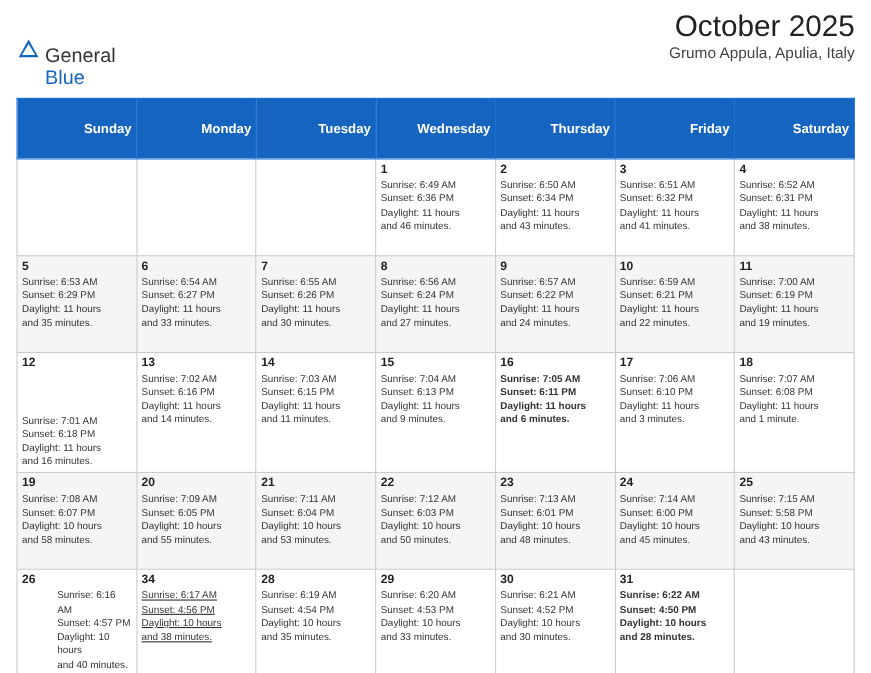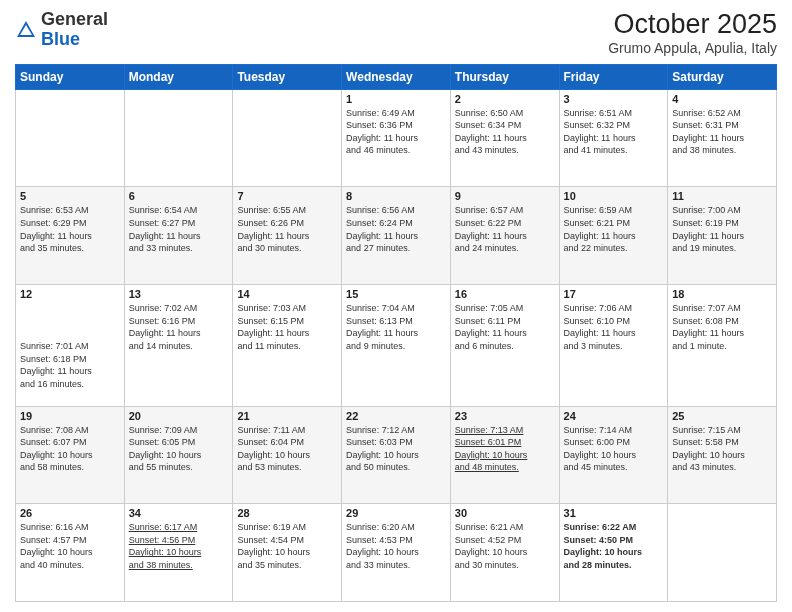--- a/index.html
+++ b/index.html
@@ -23,22 +23,23 @@
       align-items: flex-start;
       margin-bottom: 8px;
     }
     .logo {
       display: flex;
       align-items: center;
       gap: 4px;
     }
     .logo-text {
       font-size: 18px;
-      font-weight: bold;
+      font-weight: normal;
       line-height: 1.1;
+      margin-top: 31px;
     }
     .logo-general { color: #333; }
     .logo-blue { color: #1565c0; }
     .logo-icon {
       width: 22px;
       height: 22px;
     }
     .title-block {
       text-align: right;
     }
@@ -57,22 +58,22 @@
       border: 1px solid #ccc;
       border-collapse: collapse;
       width: 100%;
       table-layout: fixed;
     }
     .calendar thead tr th {
       background: #1565c0;
       color: #fff;
       font-size: 12px;
       font-weight: bold;
-      padding: 5px 4px;
-      text-align: left;
+      padding: 20px 4px;
+      text-align: right;
       border: 1px solid #1a6fd4;
     }
     .calendar tbody tr td {
       border: 1px solid #ccc;
       vertical-align: top;
       padding: 3px 4px;
       font-size: 9.5px;
       color: #333;
       height: 88px;
     }
@@ -240,21 +241,21 @@
           </td>
           <td>
             <span class="day-number">15</span>
             <div class="day-info" style="white-space: pre-line;">Sunrise: 7:04 AM
 Sunset: 6:13 PM
 Daylight: 11 hours
 and 9 minutes.</div>
           </td>
           <td>
             <span class="day-number">16</span>
-            <div class="day-info" style="white-space: pre-line;">Sunrise: 7:05 AM
+            <div class="day-info" style="white-space: pre-line; font-weight: bold;">Sunrise: 7:05 AM
 Sunset: 6:11 PM
 Daylight: 11 hours
 and 6 minutes.</div>
           </td>
           <td>
             <span class="day-number">17</span>
             <div class="day-info" style="white-space: pre-line;">Sunrise: 7:06 AM
 Sunset: 6:10 PM
 Daylight: 11 hours
 and 3 minutes.</div>
@@ -291,21 +292,21 @@
           </td>
           <td>
             <span class="day-number">22</span>
             <div class="day-info" style="white-space: pre-line;">Sunrise: 7:12 AM
 Sunset: 6:03 PM
 Daylight: 10 hours
 and 50 minutes.</div>
           </td>
           <td>
             <span class="day-number">23</span>
-            <div class="day-info" style="white-space: pre-line; text-decoration: underline;">Sunrise: 7:13 AM
+            <div class="day-info" style="white-space: pre-line;">Sunrise: 7:13 AM
 Sunset: 6:01 PM
 Daylight: 10 hours
 and 48 minutes.</div>
           </td>
           <td>
             <span class="day-number">24</span>
             <div class="day-info" style="white-space: pre-line;">Sunrise: 7:14 AM
 Sunset: 6:00 PM
 Daylight: 10 hours
 and 45 minutes.</div>
@@ -314,21 +315,21 @@
             <span class="day-number">25</span>
             <div class="day-info" style="white-space: pre-line;">Sunrise: 7:15 AM
 Sunset: 5:58 PM
 Daylight: 10 hours
 and 43 minutes.</div>
           </td>
         </tr>
         <tr>
           <td>
             <span class="day-number">26</span>
-            <div class="day-info" style="white-space: pre-line;">Sunrise: 6:16 AM
+            <div class="day-info" style="white-space: pre-line; margin-left: 32px;">Sunrise: 6:16 AM
 Sunset: 4:57 PM
 Daylight: 10 hours
 and 40 minutes.</div>
           </td>
           <td>
             <span class="day-number">34</span>
             <div class="day-info" style="white-space: pre-line; text-decoration: underline;">Sunrise: 6:17 AM
 Sunset: 4:56 PM
 Daylight: 10 hours
 and 38 minutes.</div>

